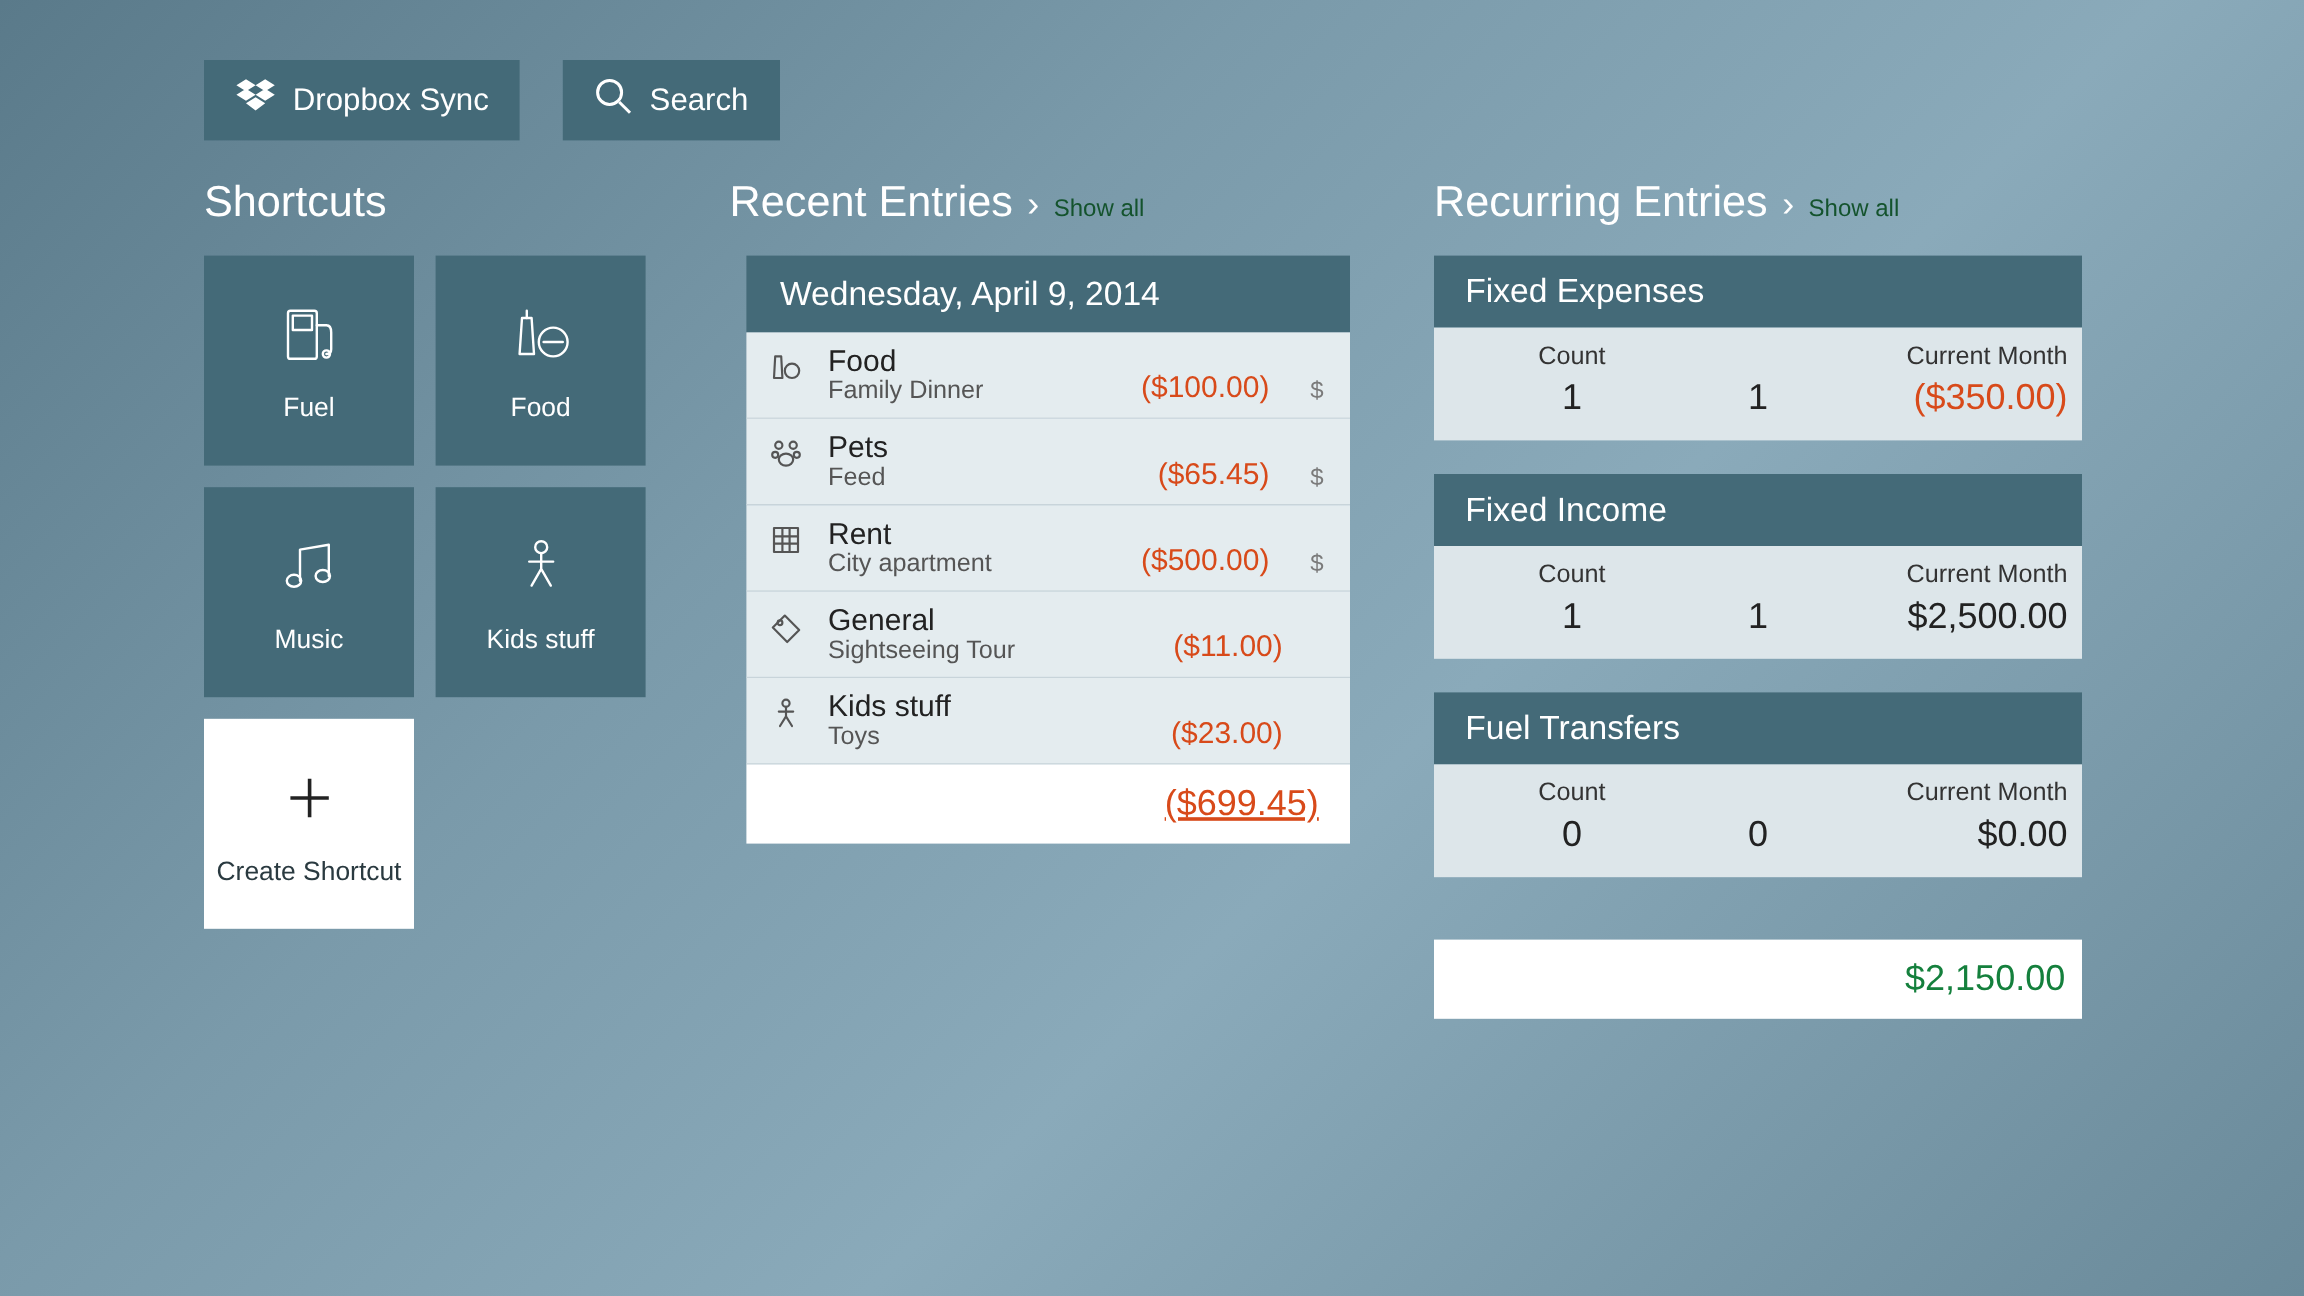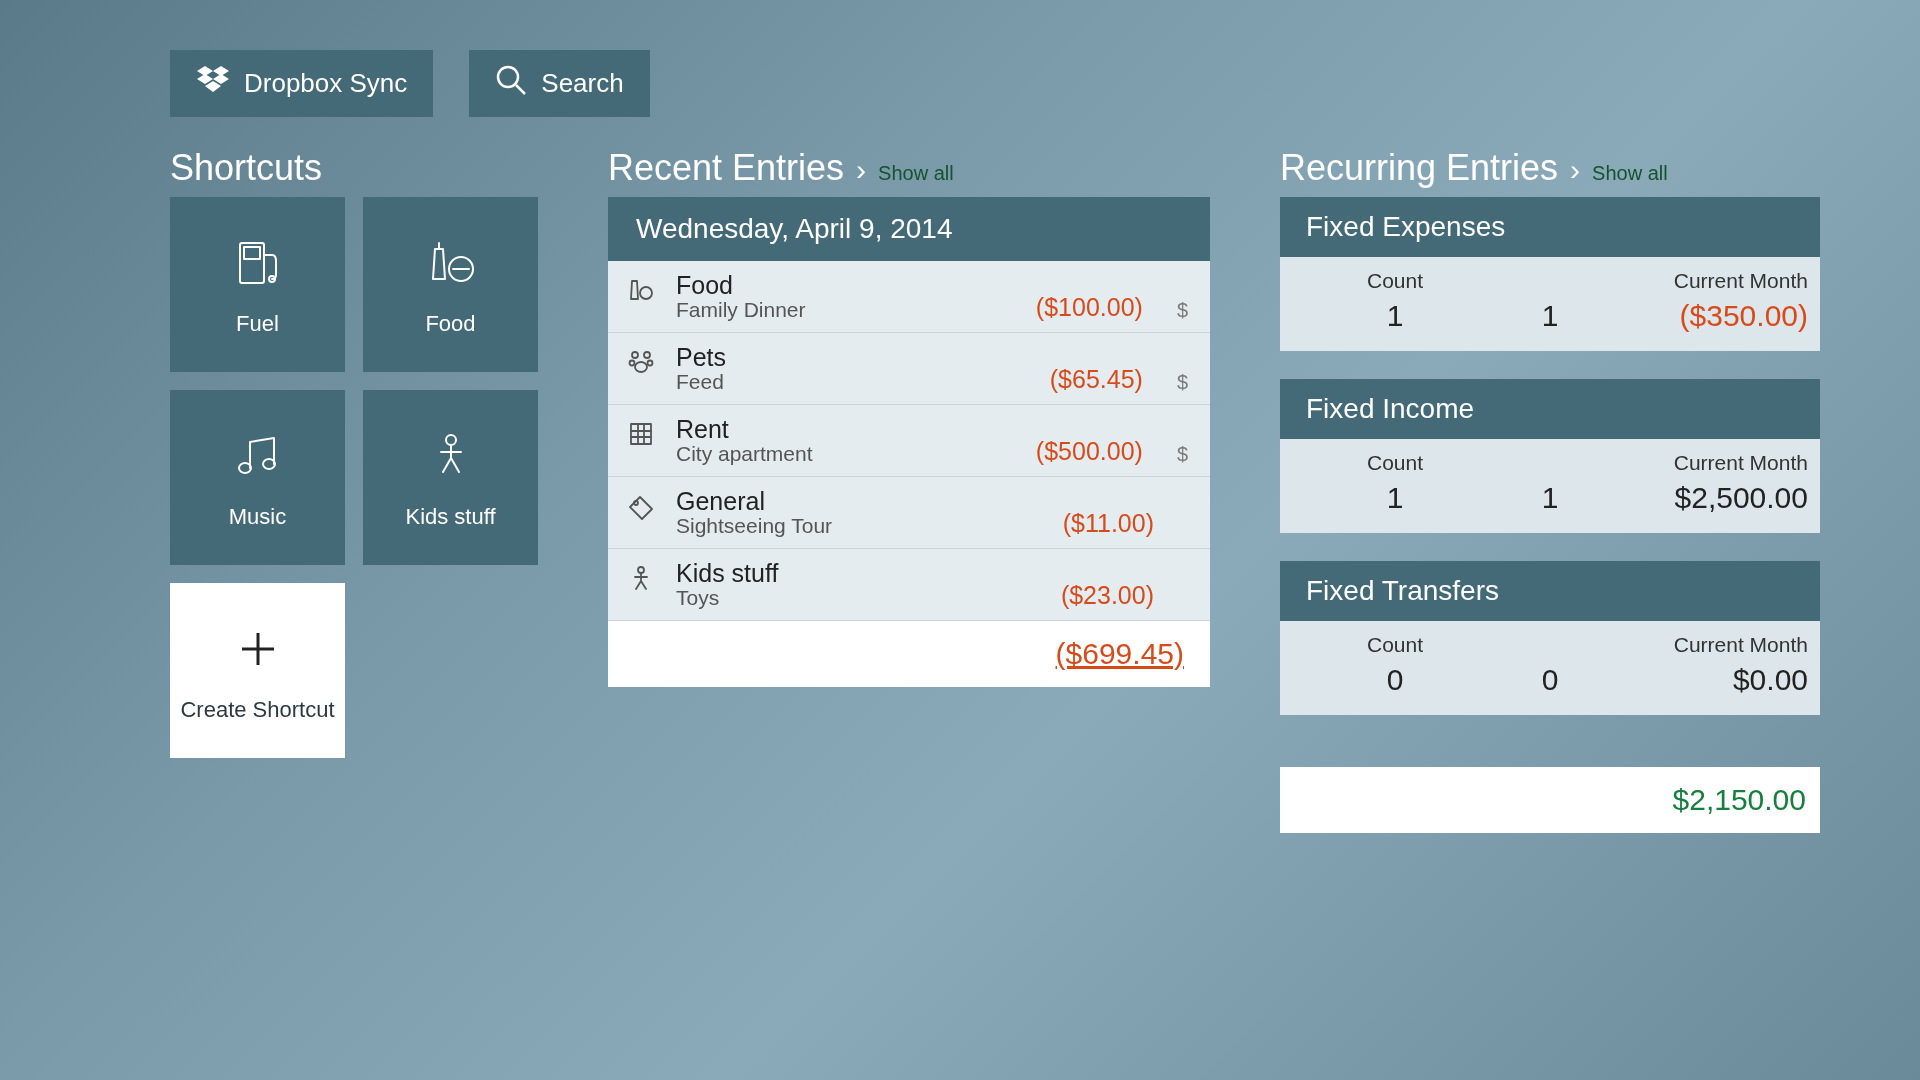--- a/index.html
+++ b/index.html
@@ -57,21 +57,21 @@
 }
 .col { display: flex; flex-direction: column; }
 
 .section-title {
   display: flex;
   align-items: baseline;
   gap: 12px;
   font-size: 36px;
   font-weight: 300;
   color: #fff;
-  margin-bottom: 8px;
+  margin-bottom: 24px;
   text-align: right;
 }
 .section-title .chev { font-size: 30px; }
 .section-title .showall {
   font-size: 20px;
   font-weight: 400;
   color: #14532d;
   cursor: pointer;
 }
 
@@ -94,21 +94,21 @@
   font-size: 22px;
   font-weight: 300;
 }
 .tile.create {
   background: #fff;
   color: #2a3a40;
 }
 .tile .icon-box { height: 60px; display: flex; align-items: center; justify-content: center; }
 
 
-.entries-card { width: 602px; }
+.entries-card { width: 503px; margin-left: 14px; }
 .date-header {
   background: #446a78;
   color: #fff;
   font-size: 28px;
   font-weight: 400;
   padding: 16px 28px;
 }
 .entry-row {
   background: #e4ecef;
   border-bottom: 1px solid #c8d4da;
@@ -385,21 +385,21 @@
           <div class="recur-body">
             <div class="hdr">Count</div>
             <div></div>
             <div class="hdr right">Current Month</div>
             <div class="val">1</div>
             <div class="midval">1</div>
             <div class="val right">$2,500.00</div>
           </div>
         </div>
         <div class="recur-block">
-          <div class="recur-header">Fixed Transfers</div>
+          <div class="recur-header">Fuel Transfers</div>
           <div class="recur-body">
             <div class="hdr">Count</div>
             <div></div>
             <div class="hdr right">Current Month</div>
             <div class="val">0</div>
             <div class="midval">0</div>
             <div class="val right">$0.00</div>
           </div>
         </div>
       </div>

